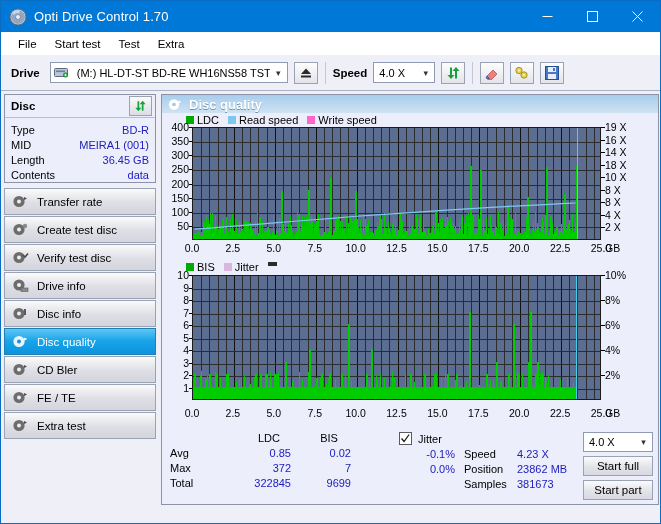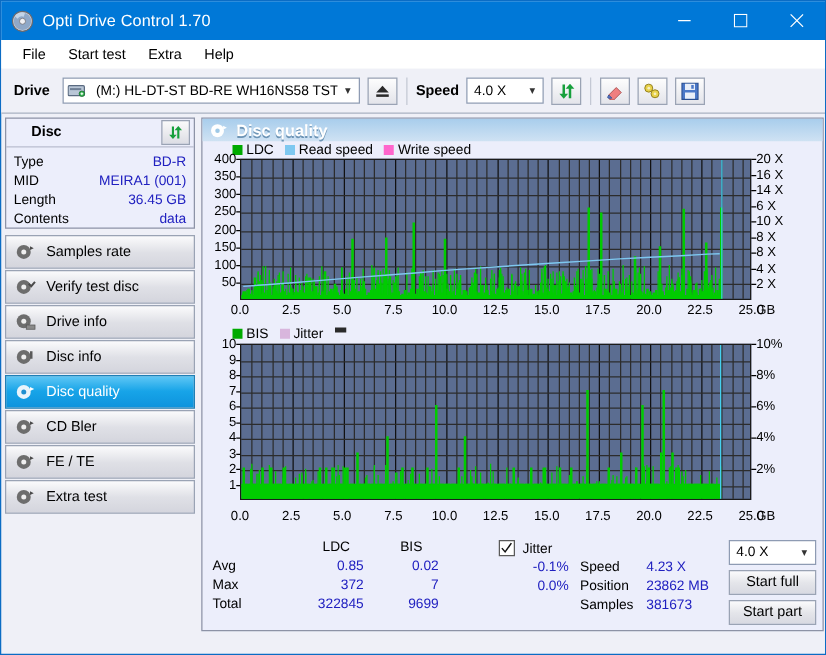--- a/index.html
+++ b/index.html
@@ -40,21 +40,21 @@
   .tbtn{height:22px;width:24px;border:1px solid #9aa3b4;background:linear-gradient(#fdfdfd,#e3e4ea);
      display:flex;align-items:center;justify-content:center;box-sizing:border-box;}
   .sep{width:1px;height:22px;background:#c4c8d4;margin:0 7px;}
 
   #speed-combo{width:62px;margin-left:6px;}
 
   
   .left{position:absolute;left:3px;top:93px;width:152px;}
   .disc-box{border:1px solid #8d93a6;background:#eceefb;}
   .disc-hdr{height:22px;display:flex;align-items:center;border-bottom:1px solid #b9bdd0;}
-  .disc-hdr b{margin-left:20px;font-size:11.5px;}
+  .disc-hdr b{margin-left:6px;font-size:11.5px;}
   .disc-hdr .hb{margin-left:auto;margin-right:3px;width:21px;height:18px;border:1px solid #9aa3b4;
       background:linear-gradient(#fafafa,#dcdde4);display:flex;align-items:center;justify-content:center;}
   .drow{display:flex;align-items:center;height:15px;padding:0 6px;font-size:11px;}
   .drow .k{color:#000;}
   .drow .v{margin-left:auto;color:#2020c0;}
   .labelrow{display:flex;align-items:center;height:23px;padding:0 4px 2px 6px;}
   .labelrow .k{font-size:11px;}
   .lbl-input{margin-left:6px;width:84px;height:17px;border:1px solid #8e9bb3;background:#fff;}
   .lbl-btn{margin-left:4px;width:21px;height:19px;border:1px solid #9aa3b4;
       background:linear-gradient(#fafafa,#dcdde4);display:flex;align-items:center;justify-content:center;}
@@ -138,22 +138,22 @@
         <svg width="11" height="11" viewBox="0 0 11 11">
             <path d="M0.5 0.5l10 10M10.5 0.5l-10 10" stroke="#fff"></path>
           </svg>
       </div>
     </div>
   </div>
 
   <div class="menubar">
     <div class="menu-item">File</div>
     <div class="menu-item">Start test</div>
+    <div class="menu-item">Test</div>
     <div class="menu-item">Extra</div>
-    <div class="menu-item">Help</div>
   </div>
 
   <div class="toolbar">
     <div class="tb-label">Drive</div>
     <div class="combo" id="drive-combo">
       <span class="drive-ico">
         <svg width="15" height="13" viewBox="0 0 15 13">
           <rect x="0.5" y="2.5" width="13" height="8" rx="1" fill="#b9c6d6" stroke="#5a6a80"></rect>
           <rect x="2" y="4.5" width="9" height="1.6" fill="#6e7f95"></rect>
           <circle cx="11.5" cy="9" r="2.2" fill="#2fb04a" stroke="#1a6e2f" stroke-width=".6"></circle>
@@ -239,21 +239,31 @@
 
     <div class="navlist">
       <div class="navbtn">
         <span class="ni">
           <svg width="17" height="15" viewBox="0 0 17 15">
               <circle cx="7" cy="7.5" r="5.6" fill="#6d6d6d"></circle>
               <circle cx="7" cy="7.5" r="2" fill="#efefef"></circle>
               <path d="M12 3l3 1.5-3 1.5z" fill="#4a4a4a"></path>
             </svg>
         </span>
-        <span>Samples rate</span>
+        <span>Transfer rate</span>
+      </div>
+      <div class="navbtn">
+        <span class="ni">
+          <svg width="17" height="15" viewBox="0 0 17 15">
+              <circle cx="7" cy="7.5" r="5.6" fill="#6d6d6d"></circle>
+              <circle cx="7" cy="7.5" r="2" fill="#efefef"></circle>
+              <circle cx="13" cy="4" r="2.2" fill="#8a8a8a"></circle>
+            </svg>
+        </span>
+        <span>Create test disc</span>
       </div>
       <div class="navbtn">
         <span class="ni">
           <svg width="17" height="15" viewBox="0 0 17 15">
               <circle cx="7" cy="7.5" r="5.6" fill="#6d6d6d"></circle>
               <circle cx="7" cy="7.5" r="2" fill="#efefef"></circle>
               <path d="M11 5l2 2 3-3.5" stroke="#4a4a4a" stroke-width="1.6" fill="none"></path>
             </svg>
         </span>
         <span>Verify test disc</span>
@@ -1479,27 +1489,27 @@
         <div class="axlbl" style="left: 0px; top: 36.375px; width: 27px; text-align: right;">250</div>
         <div style="position: absolute; left: 27px; top: 42.375px; width: 3px; height: 1px; background: rgb(0, 0, 0);"></div>
         <div class="axlbl" style="left: 0px; top: 50.5px; width: 27px; text-align: right;">200</div>
         <div style="position: absolute; left: 27px; top: 56.5px; width: 3px; height: 1px; background: rgb(0, 0, 0);"></div>
         <div class="axlbl" style="left: 0px; top: 64.625px; width: 27px; text-align: right;">150</div>
         <div style="position: absolute; left: 27px; top: 70.625px; width: 3px; height: 1px; background: rgb(0, 0, 0);"></div>
         <div class="axlbl" style="left: 0px; top: 78.75px; width: 27px; text-align: right;">100</div>
         <div style="position: absolute; left: 27px; top: 84.75px; width: 3px; height: 1px; background: rgb(0, 0, 0);"></div>
         <div class="axlbl" style="left: 0px; top: 92.875px; width: 27px; text-align: right;">50</div>
         <div style="position: absolute; left: 27px; top: 98.875px; width: 3px; height: 1px; background: rgb(0, 0, 0);"></div>
-        <div class="axlbl" style="left: 443px; top: -6px;">20 X</div>
+        <div class="axlbl" style="left: 443px; top: -6px;">19 X</div>
         <div style="position: absolute; left: 439px; top: 0px; width: 4px; height: 1px; background: rgb(0, 0, 0);"></div>
         <div class="axlbl" style="left: 443px; top: 6.55556px;">16 X</div>
         <div style="position: absolute; left: 439px; top: 12.5556px; width: 4px; height: 1px; background: rgb(0, 0, 0);"></div>
         <div class="axlbl" style="left: 443px; top: 19.1111px;">14 X</div>
         <div style="position: absolute; left: 439px; top: 25.1111px; width: 4px; height: 1px; background: rgb(0, 0, 0);"></div>
-        <div class="axlbl" style="left: 443px; top: 31.6667px;">6 X</div>
+        <div class="axlbl" style="left: 443px; top: 31.6667px;">18 X</div>
         <div style="position: absolute; left: 439px; top: 37.6667px; width: 4px; height: 1px; background: rgb(0, 0, 0);"></div>
         <div class="axlbl" style="left: 443px; top: 44.2222px;">10 X</div>
         <div style="position: absolute; left: 439px; top: 50.2222px; width: 4px; height: 1px; background: rgb(0, 0, 0);"></div>
         <div class="axlbl" style="left: 443px; top: 56.7778px;">8 X</div>
         <div style="position: absolute; left: 439px; top: 62.7778px; width: 4px; height: 1px; background: rgb(0, 0, 0);"></div>
         <div class="axlbl" style="left: 443px; top: 69.3333px;">8 X</div>
         <div style="position: absolute; left: 439px; top: 75.3333px; width: 4px; height: 1px; background: rgb(0, 0, 0);"></div>
         <div class="axlbl" style="left: 443px; top: 81.8889px;">4 X</div>
         <div style="position: absolute; left: 439px; top: 87.8889px; width: 4px; height: 1px; background: rgb(0, 0, 0);"></div>
         <div class="axlbl" style="left: 443px; top: 94.4444px;">2 X</div>

